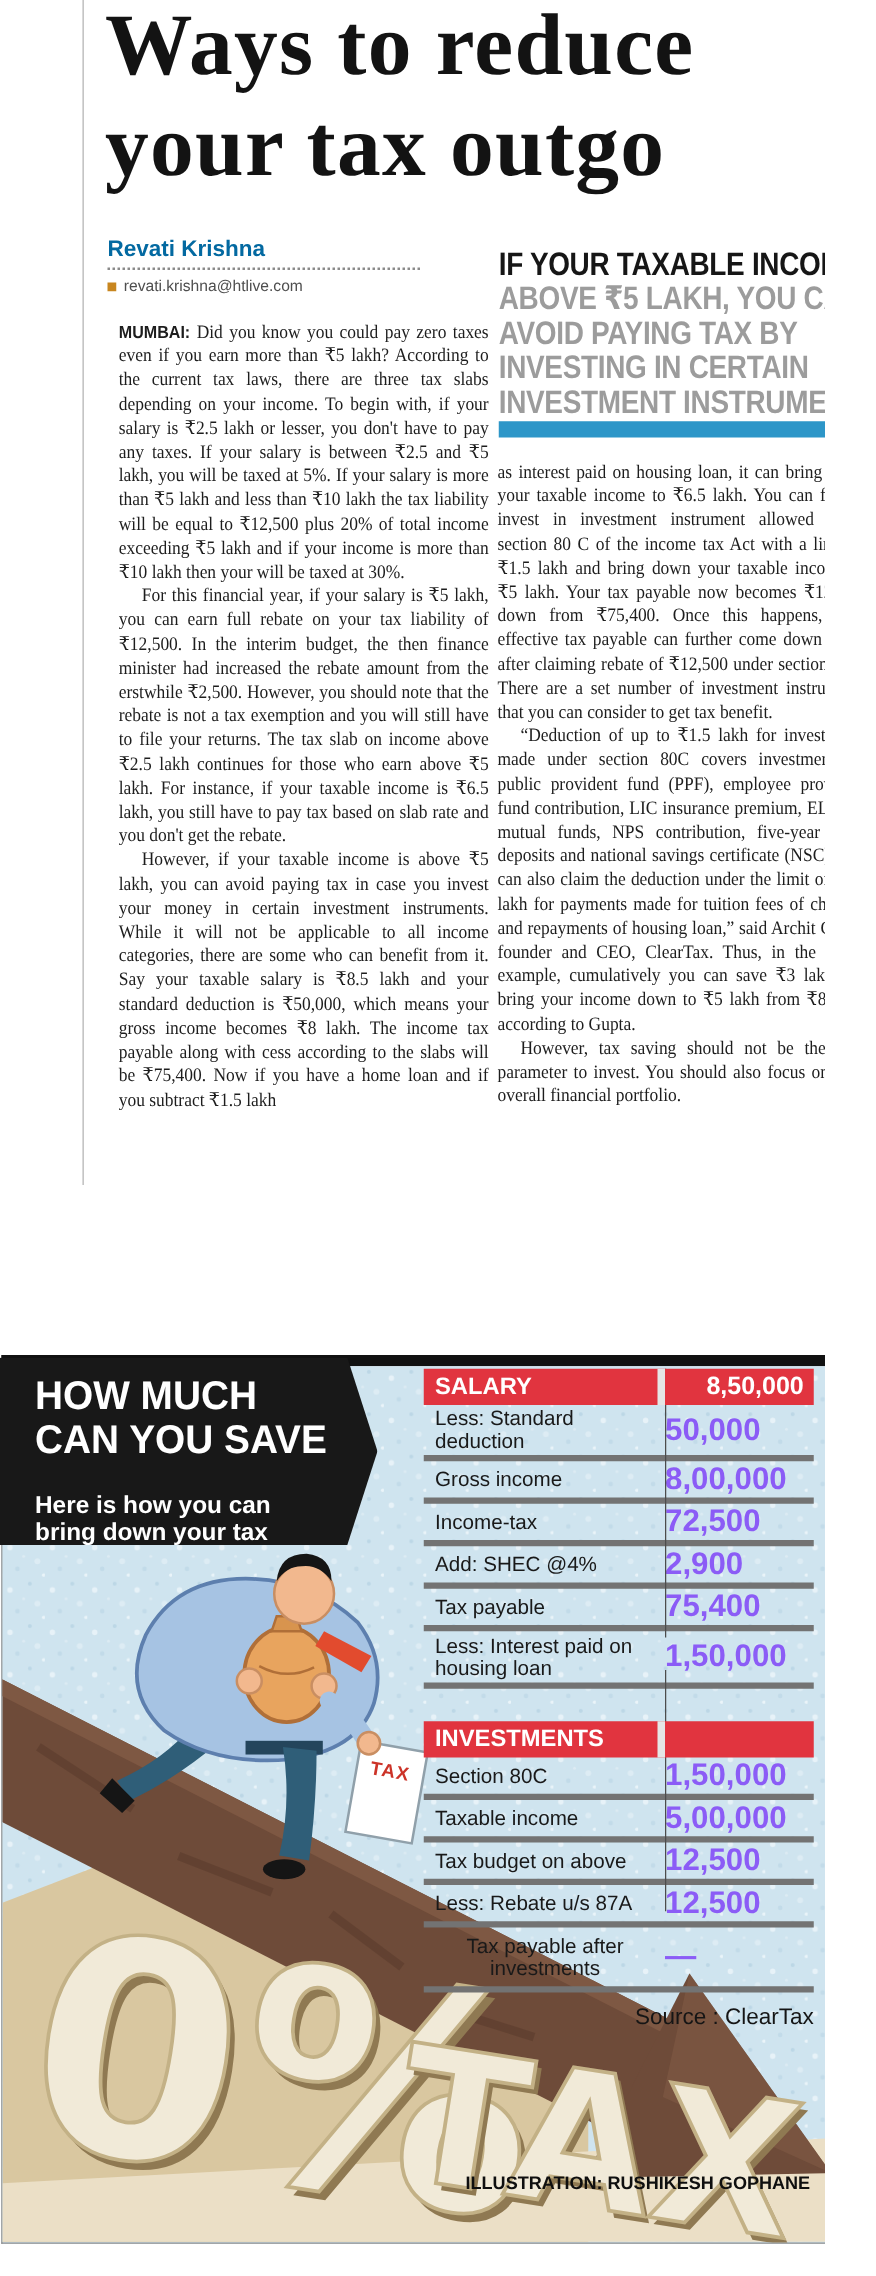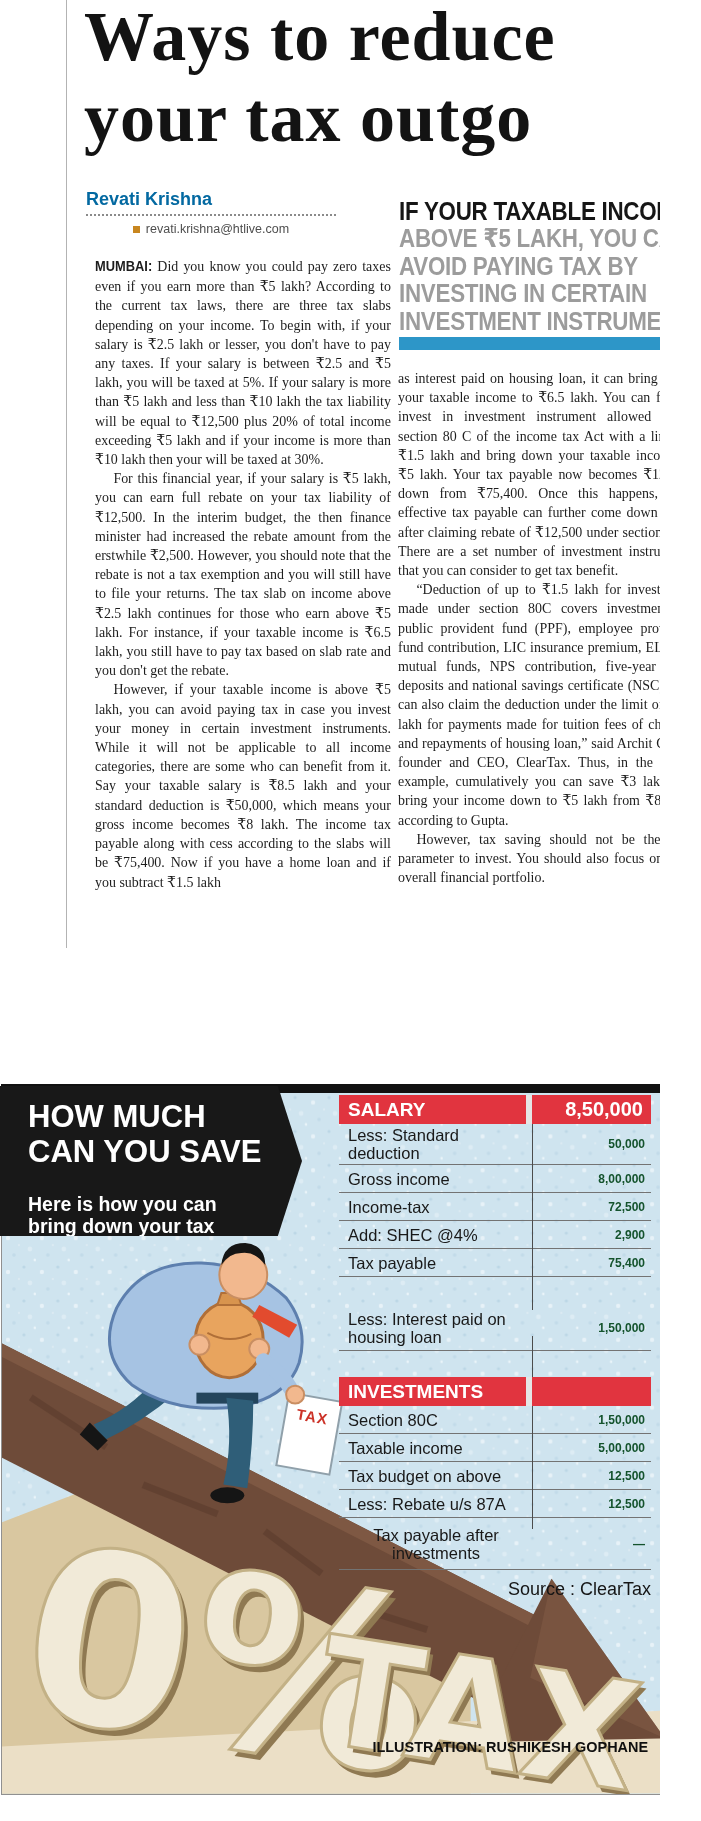--- a/index.html
+++ b/index.html
@@ -9,21 +9,21 @@
   .col-rule{position:absolute;left:66px;top:0;width:1px;height:948px;background:#b3b3b3;}
 
   
   .headline{position:absolute;left:84px;top:-4px;font-family:"Liberation Serif","DejaVu Serif",serif;
             font-weight:bold;font-size:70px;line-height:81px;letter-spacing:1px;color:#131313;}
 
   
   .byline{position:absolute;left:86px;top:189px;width:250px;}
   .byline .name{font-size:18px;font-weight:bold;color:#0369a1;}
   .byline .rule{border-bottom:2px dotted #8a8a8a;margin-top:4px;}
-  .byline .email-row{margin-top:6px;display:flex;align-items:center;gap:6px;justify-content:center;}
+  .byline .email-row{margin-top:6px;display:flex;align-items:center;gap:6px;}
   .byline .bullet{width:7px;height:7px;background:#c8861f;flex:0 0 auto;}
   .byline .email{font-size:12.5px;color:#4e4e4e;}
 
   
   .pullquote{position:absolute;left:399px;top:198px;width:336px;transform:scaleX(0.86);
              transform-origin:0 0;font-weight:bold;font-size:26px;line-height:27.4px;
              letter-spacing:-0.3px;color:#9c9c9c;white-space:nowrap;}
   .pullquote .pq-line:first-child{color:#161616;}
   .quote-bar{position:absolute;left:399px;top:337px;width:281px;height:13px;background:#2d96c8;}
 
@@ -50,24 +50,24 @@
           color:#fff;padding:13px 0 0 28px;box-sizing:border-box;}
   .banner .b-title{font-weight:bold;font-size:32px;line-height:35px;transform:scaleX(0.97);transform-origin:0 0;}
   .banner .b-sub{margin-top:24px;font-weight:bold;font-size:19.5px;line-height:22px;width:232px;}
 
   .htable{position:absolute;left:339px;top:11px;width:312px;}
   .t-banner{position:relative;z-index:2;display:flex;align-items:stretch;height:29px;background:#e1343f;color:#fff;}
   .t-blabel{width:193px;padding-left:9px;font-weight:bold;font-size:19px;box-sizing:border-box;
             border-right:6px solid #e5e5e5;display:flex;align-items:center;}
   .t-bvalue{flex:1;text-align:right;padding-right:8px;font-weight:bold;font-size:20px;
             display:flex;align-items:center;justify-content:flex-end;border-radius:14px;}
-  .t-row{display:flex;align-items:center;min-height:28px;border-bottom:1px solid #737373;box-sizing:border-box;}
+  .t-row{display:flex;align-items:center;min-height:28px;border-bottom:5px solid #737373;box-sizing:border-box;}
   .t-row .t-label{width:193px;padding:2px 8px 2px 9px;font-size:16.5px;color:#191919;box-sizing:border-box;line-height:18px;}
-  .t-row .t-value{flex:1;text-align:right;padding-right:6px;font-weight:bold;font-size:12px;color:#14532d;}
-  .t-row.tall{min-height:46px;margin-top:28px;}
+  .t-row .t-value{flex:1;padding-right:6px;font-weight:bold;font-size:25px;color:#8b5cf6;}
+  .t-row.tall{min-height:46px;}
   .t-row.tall2{min-height:52px;}
   .t-row.center .t-label{text-align:center;}
   .t-gap{height:26px;}
   .vdiv1{position:absolute;left:193px;top:0;width:1px;height:215px;background:#4c4c4c;z-index:1;}
   .vdiv2{position:absolute;left:193px;top:241px;width:1px;height:193px;background:#4c4c4c;z-index:1;}
   .t-source{margin-top:9px;text-align:right;font-size:18px;color:#151515;}
 </style>
 </head>
 <body>
 

